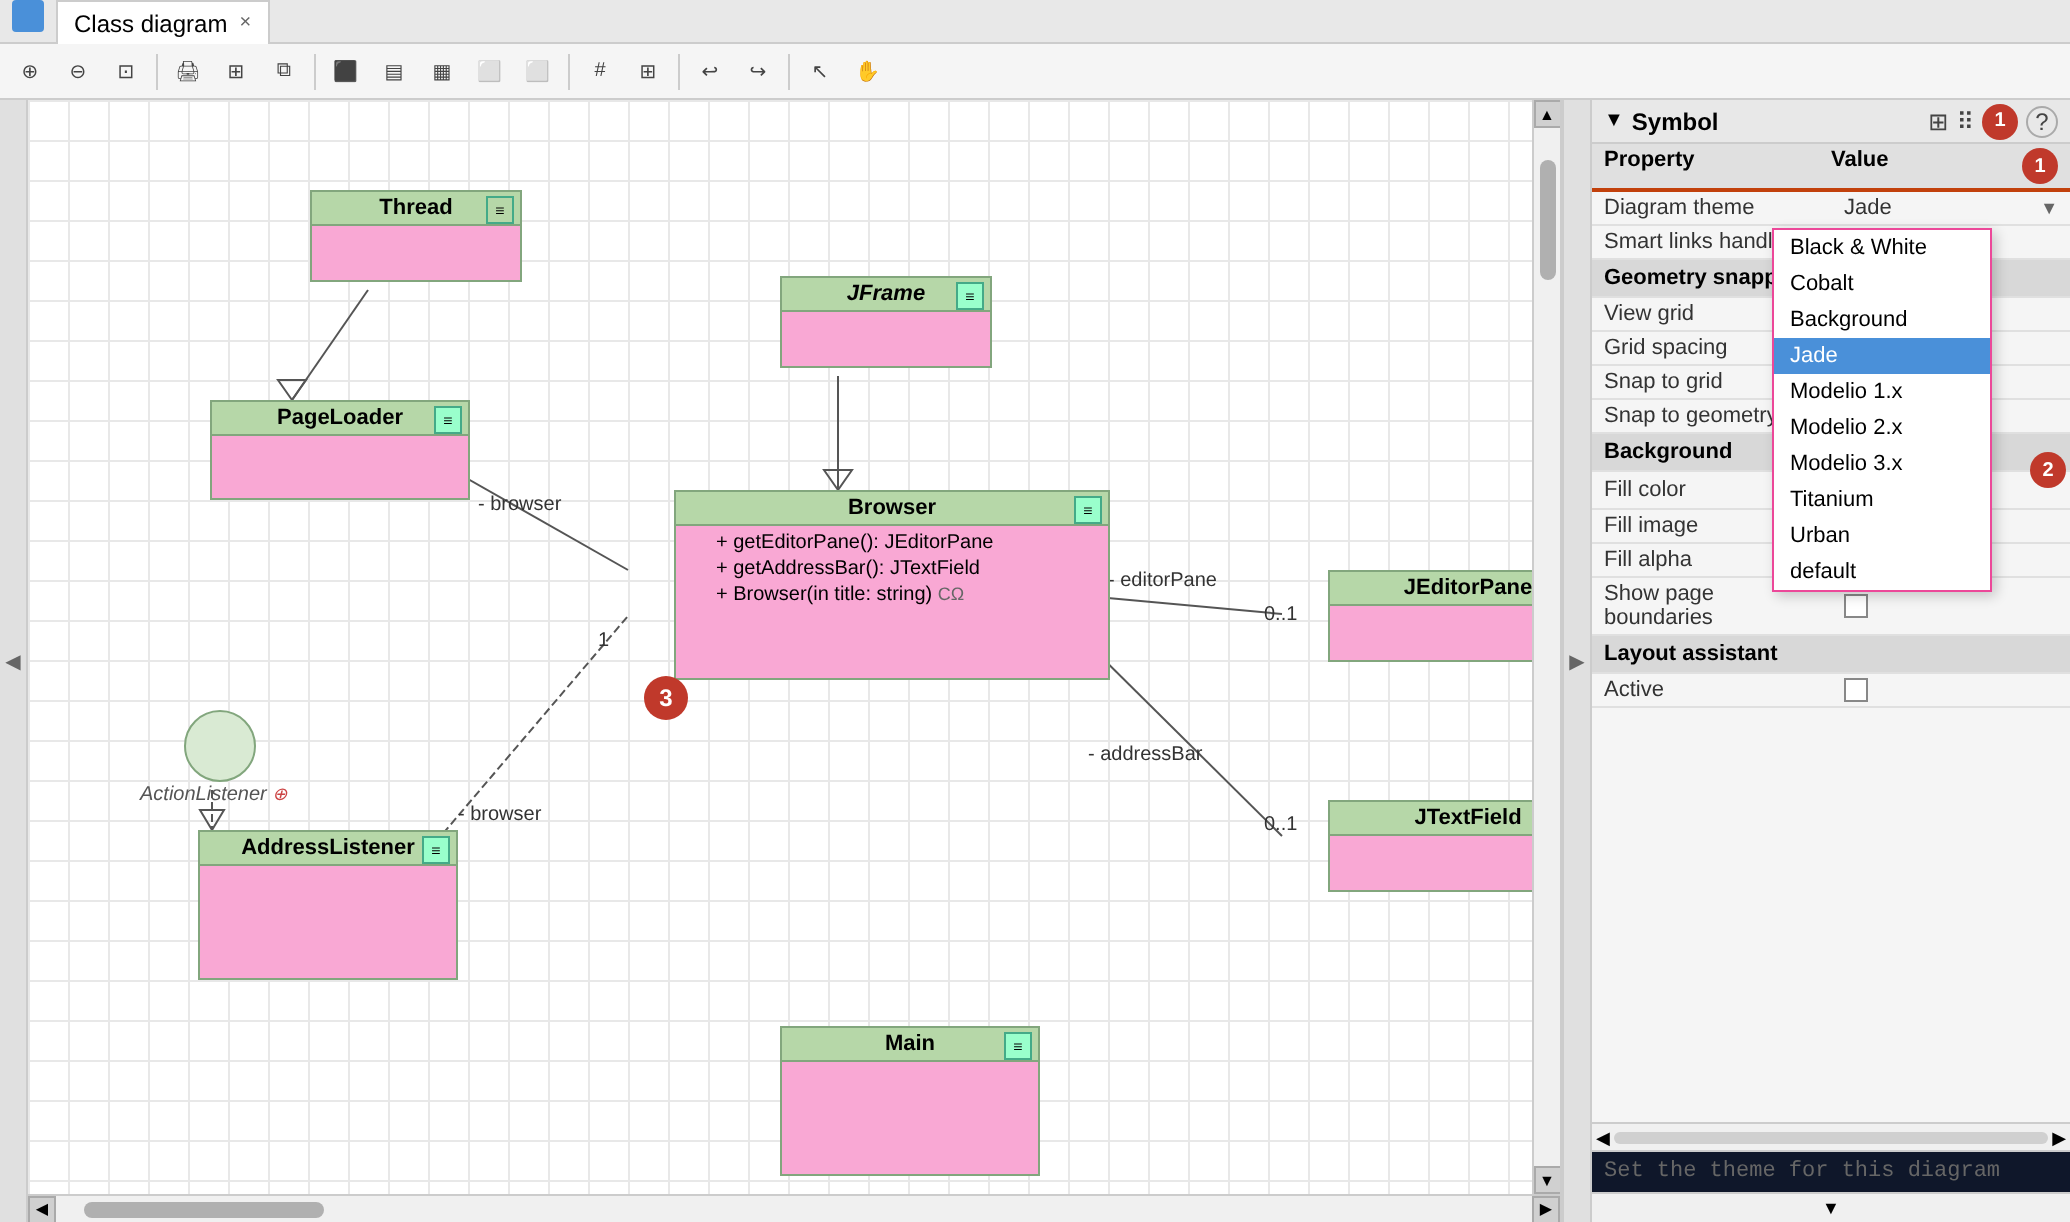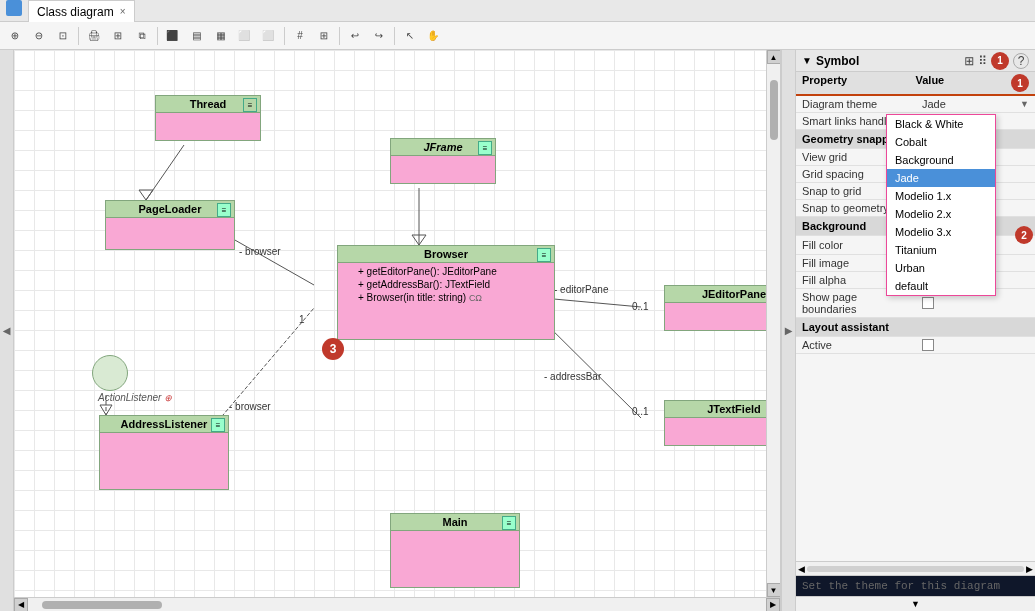--- a/index.html
+++ b/index.html
@@ -268,21 +268,21 @@
     <div class="uml-class" style="left:627px; top:235px; width:140px; min-height:46px;">
       <div class="uml-class-header" style="position:relative;">
         <span>JEditorPane</span>
         <div class="uml-class-header class-icon">≡</div>
       </div>
     </div>
 
     <div style="position:absolute; left:78px; top:305px; width:36px; height:36px; border-radius:50%; background:#d9ead3; border:1px solid #82a67d; display:flex; align-items:center; justify-content:center;">
       <span style="font-size:8px; color:#333;"></span>
     </div>
-    <div style="position:absolute; left:84px; top:342px; font-size:10px; color:#555; font-style:italic;">ActionListener
+    <div style="position:absolute; left:56px; top:342px; font-size:10px; color:#555; font-style:italic;">ActionListener
       <span style="font-size:9px; color:#c44;">⊕</span>
     </div>
 
     <div class="uml-class" style="left:62px; top:365px; width:130px; min-height:75px;">
       <div class="uml-class-header" style="position:relative;">
         <span>AddressListener</span>
         <div class="uml-class-header class-icon">≡</div>
       </div>
     </div>
 

